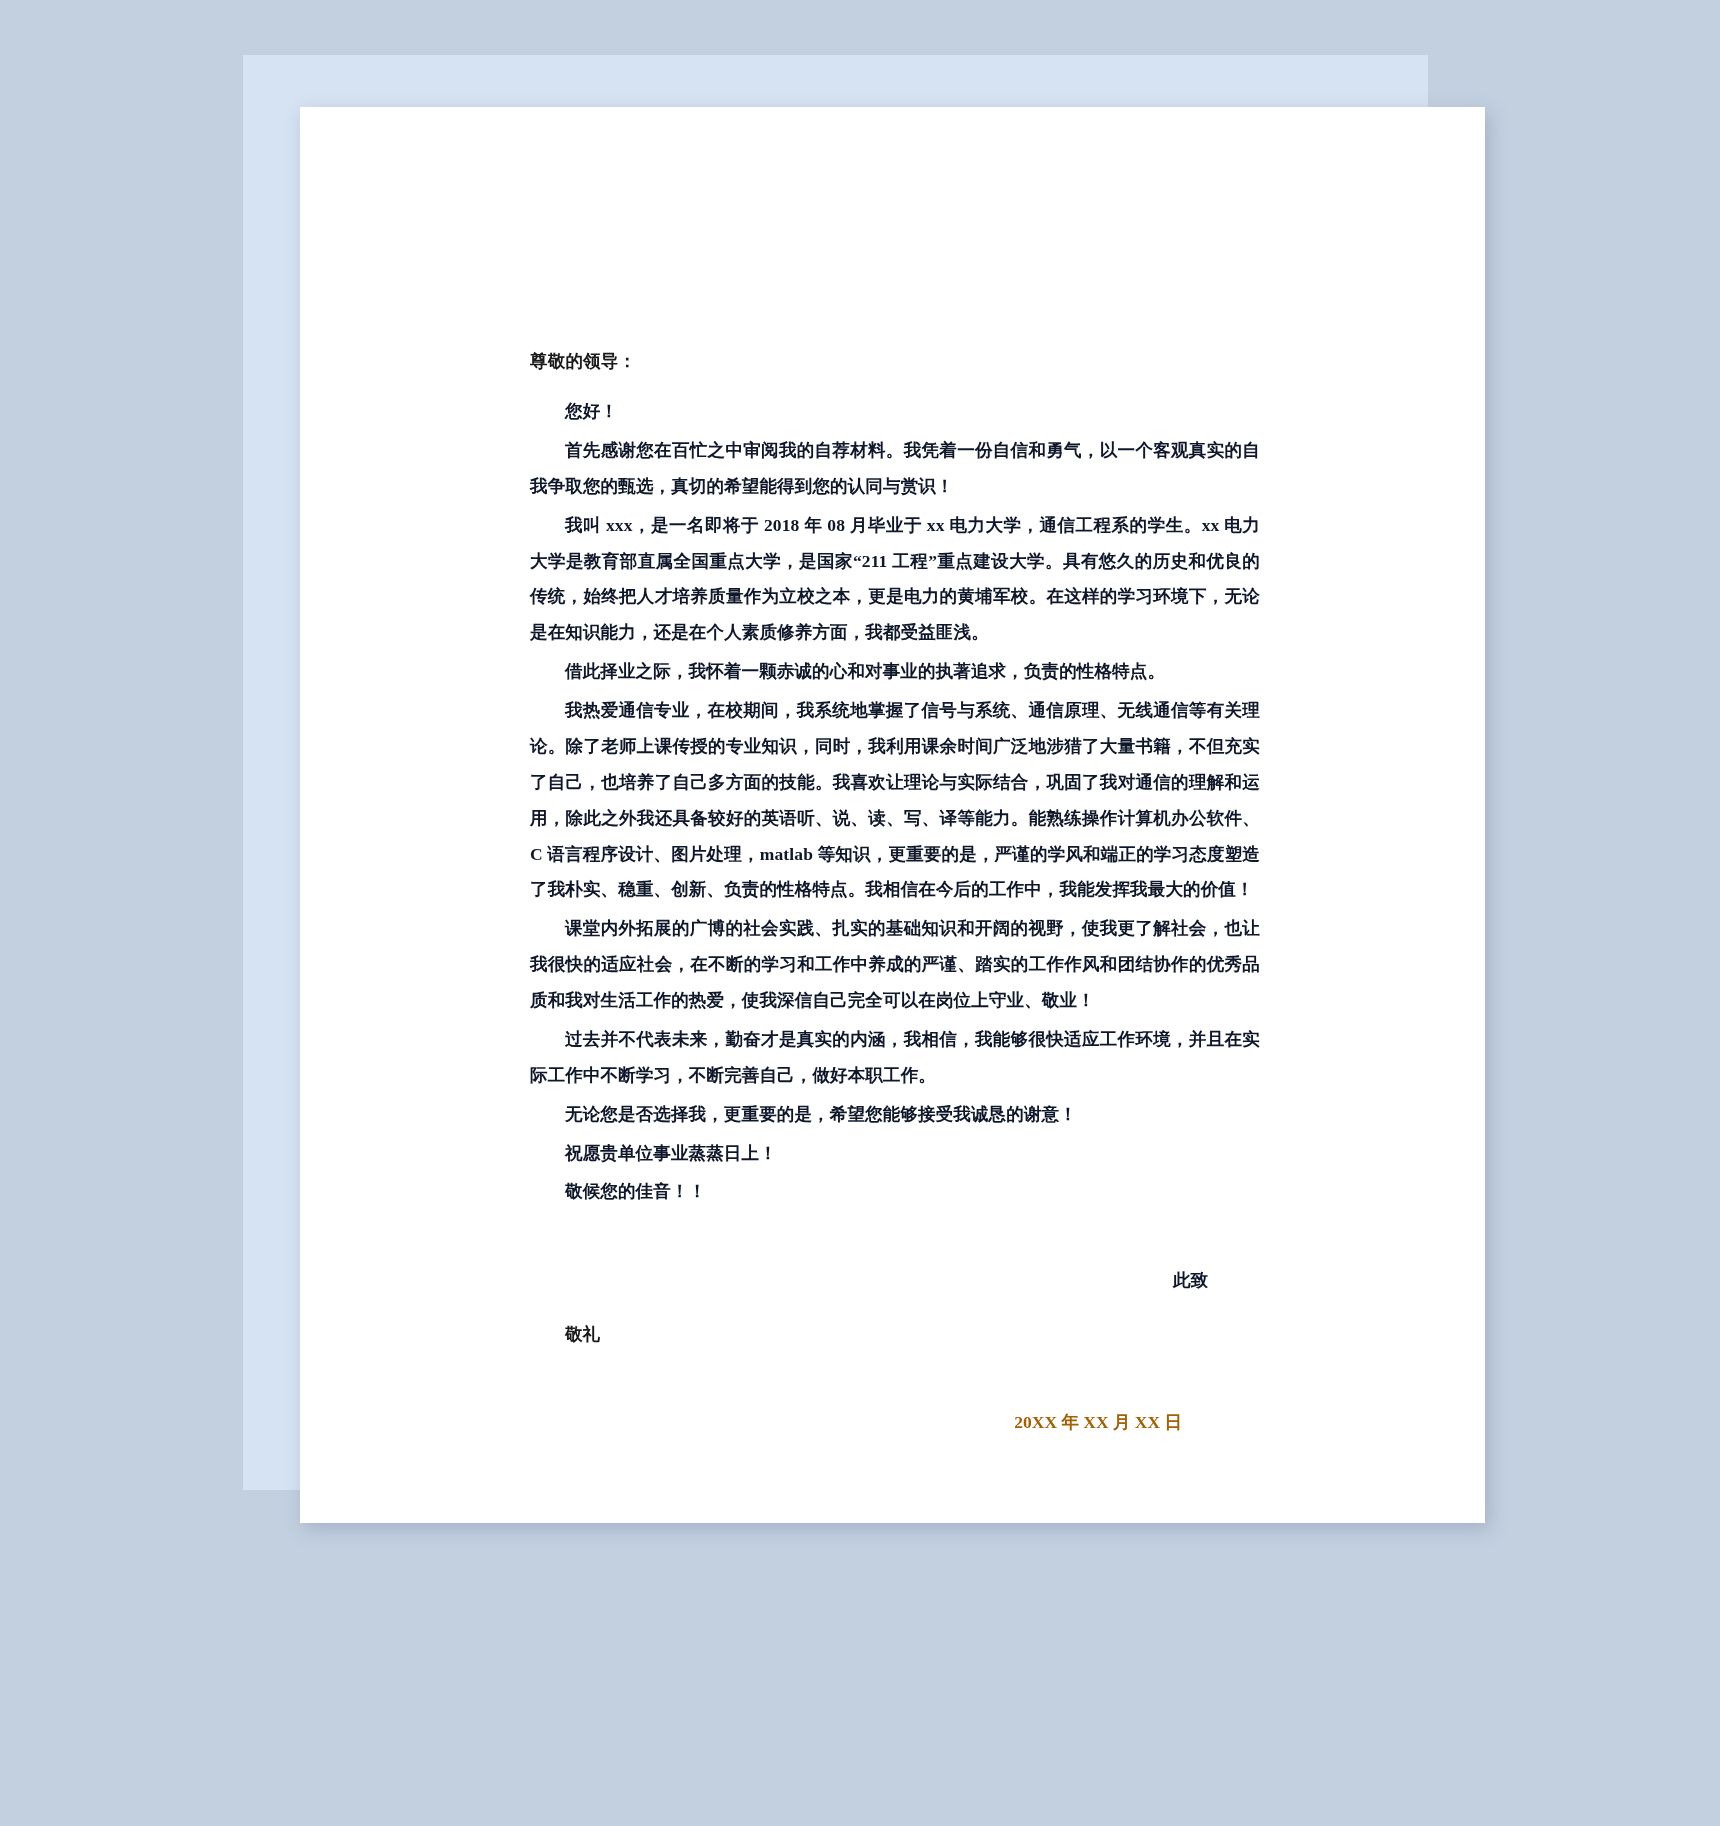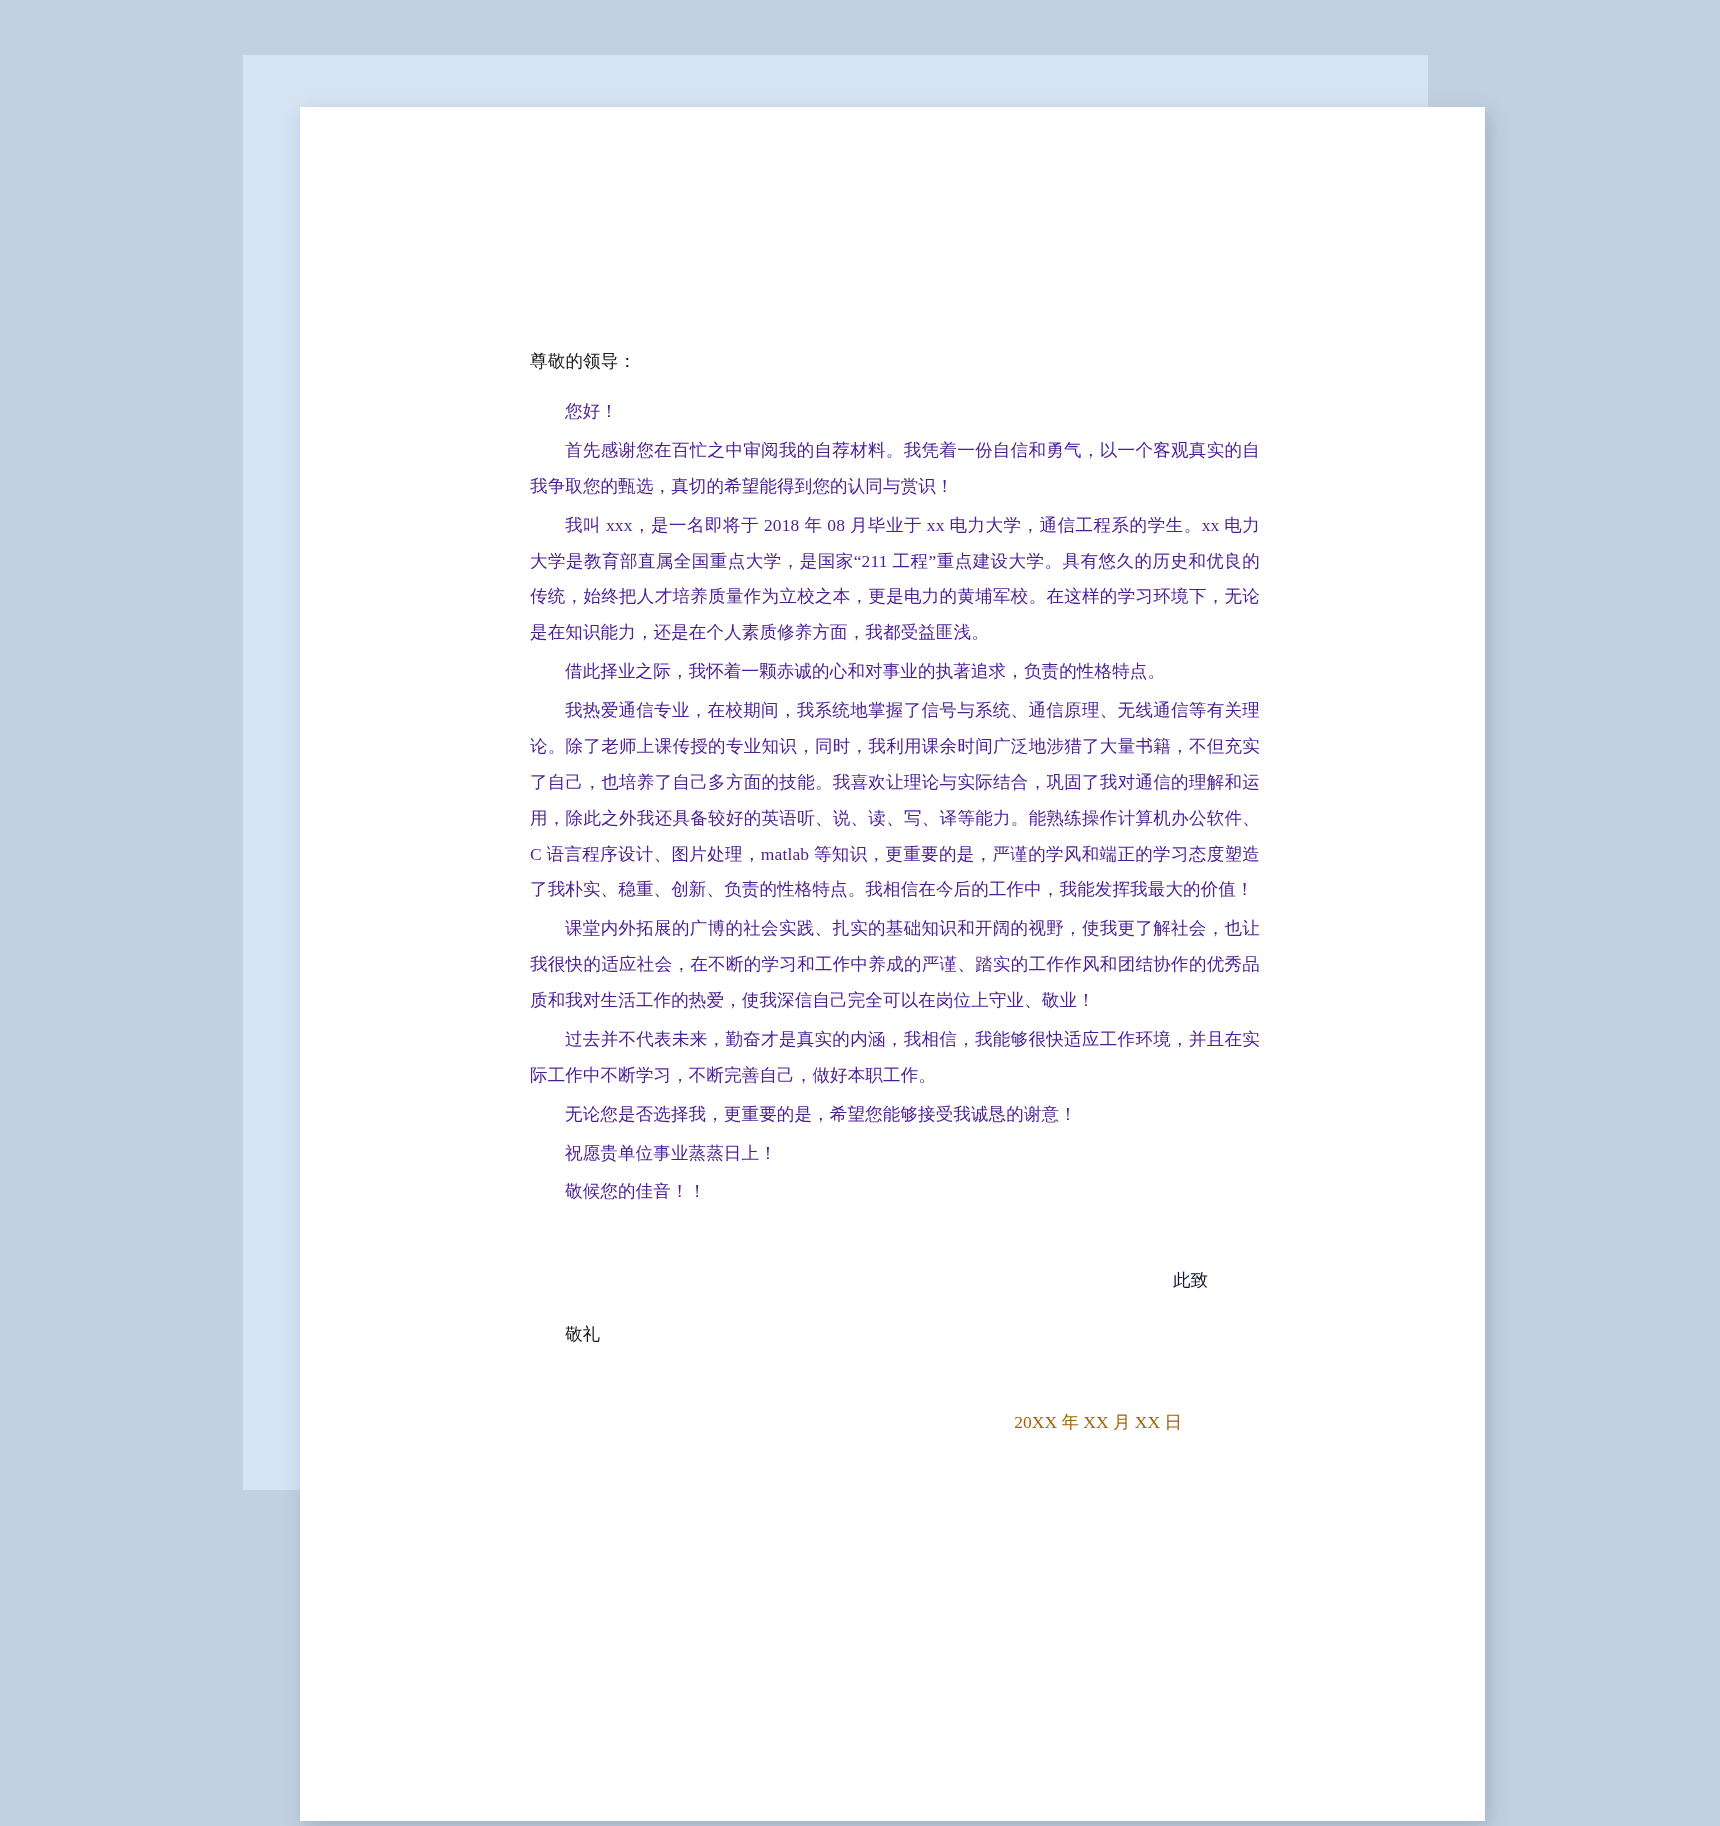--- a/index.html
+++ b/index.html
@@ -21,41 +21,42 @@
     top: 55px;
     width: 1185px;
     height: 1435px;
     background: #d6e3f2;
   }
   .page {
     position: absolute;
     left: 300px;
     top: 107px;
     width: 1185px;
-    height: 1714px;
+    height: 1416px;
     background: #ffffff;
     box-shadow: 4px 6px 18px rgba(80, 100, 130, 0.28);
+    font-weight: bold;
   }
   .doc-body {
     position: absolute;
     left: 230px;
     top: 240px;
     width: 730px;
   }
   .salutation {
     font-size: 17.5px;
     line-height: 1.6;
     color: #1a1a1a;
     margin: 0 0 19px 0;
     letter-spacing: 0.2px;
   }
   .para {
     font-size: 17.5px;
     line-height: 2.05;
-    color: #4c1d95;
+    color: #0f172a;
     margin: 1px 0 3px 0;
     text-indent: 2em;
     text-align: justify;
     letter-spacing: 0.15px;
   }
   .closing-block {
     margin-top: 56px;
   }
   .right-line {
     font-size: 17.5px;

